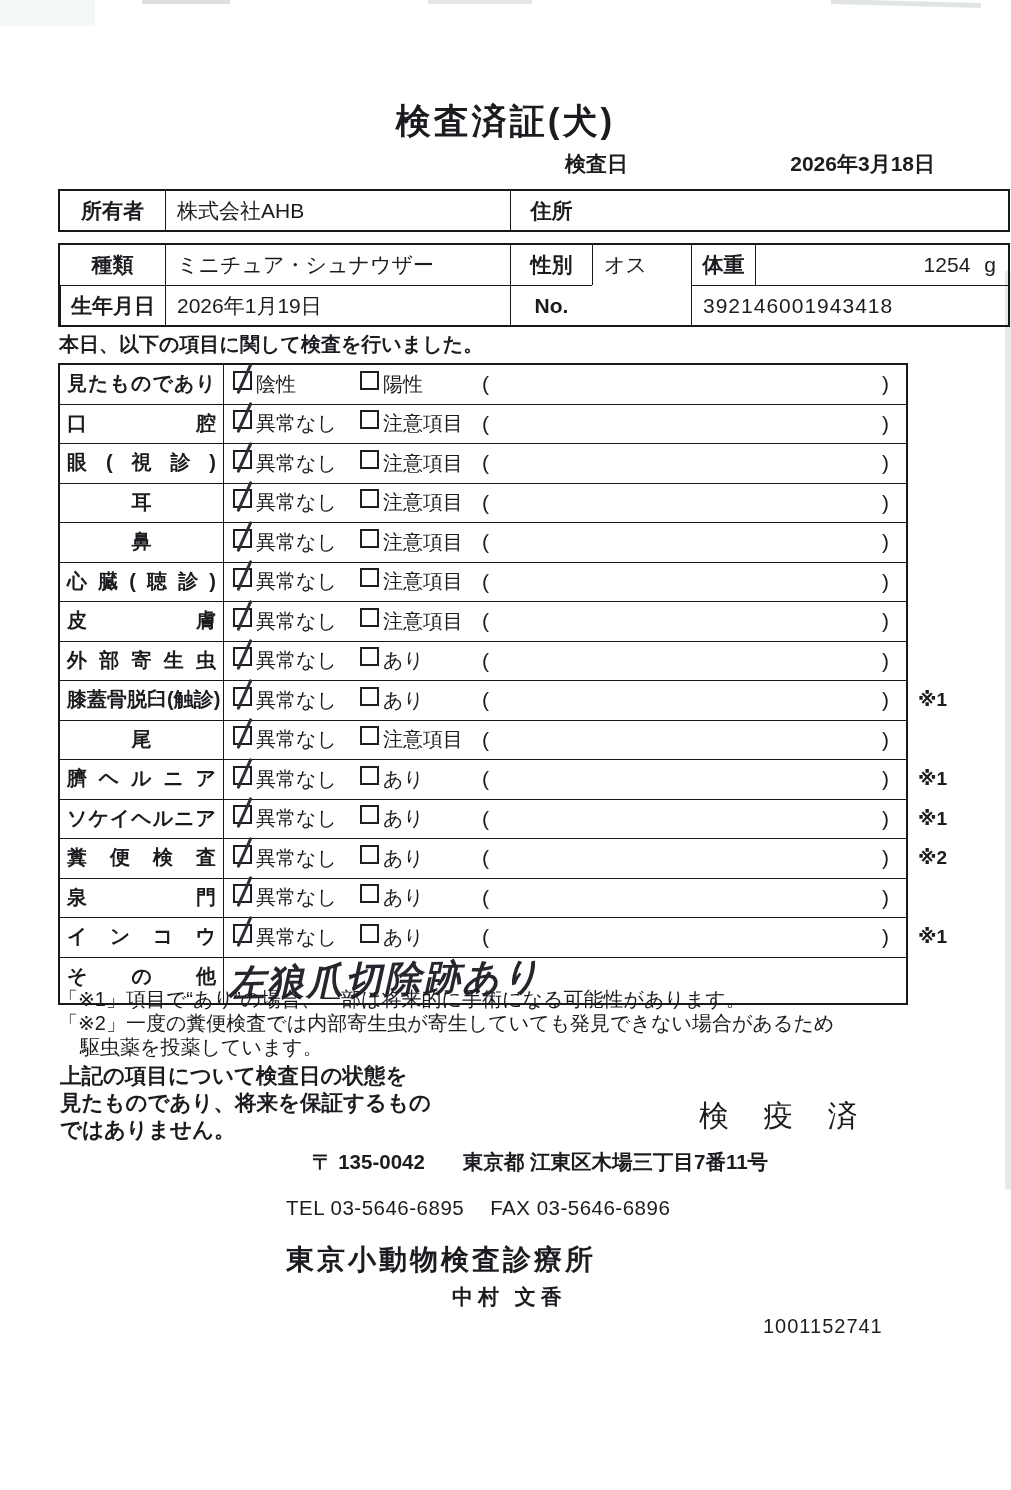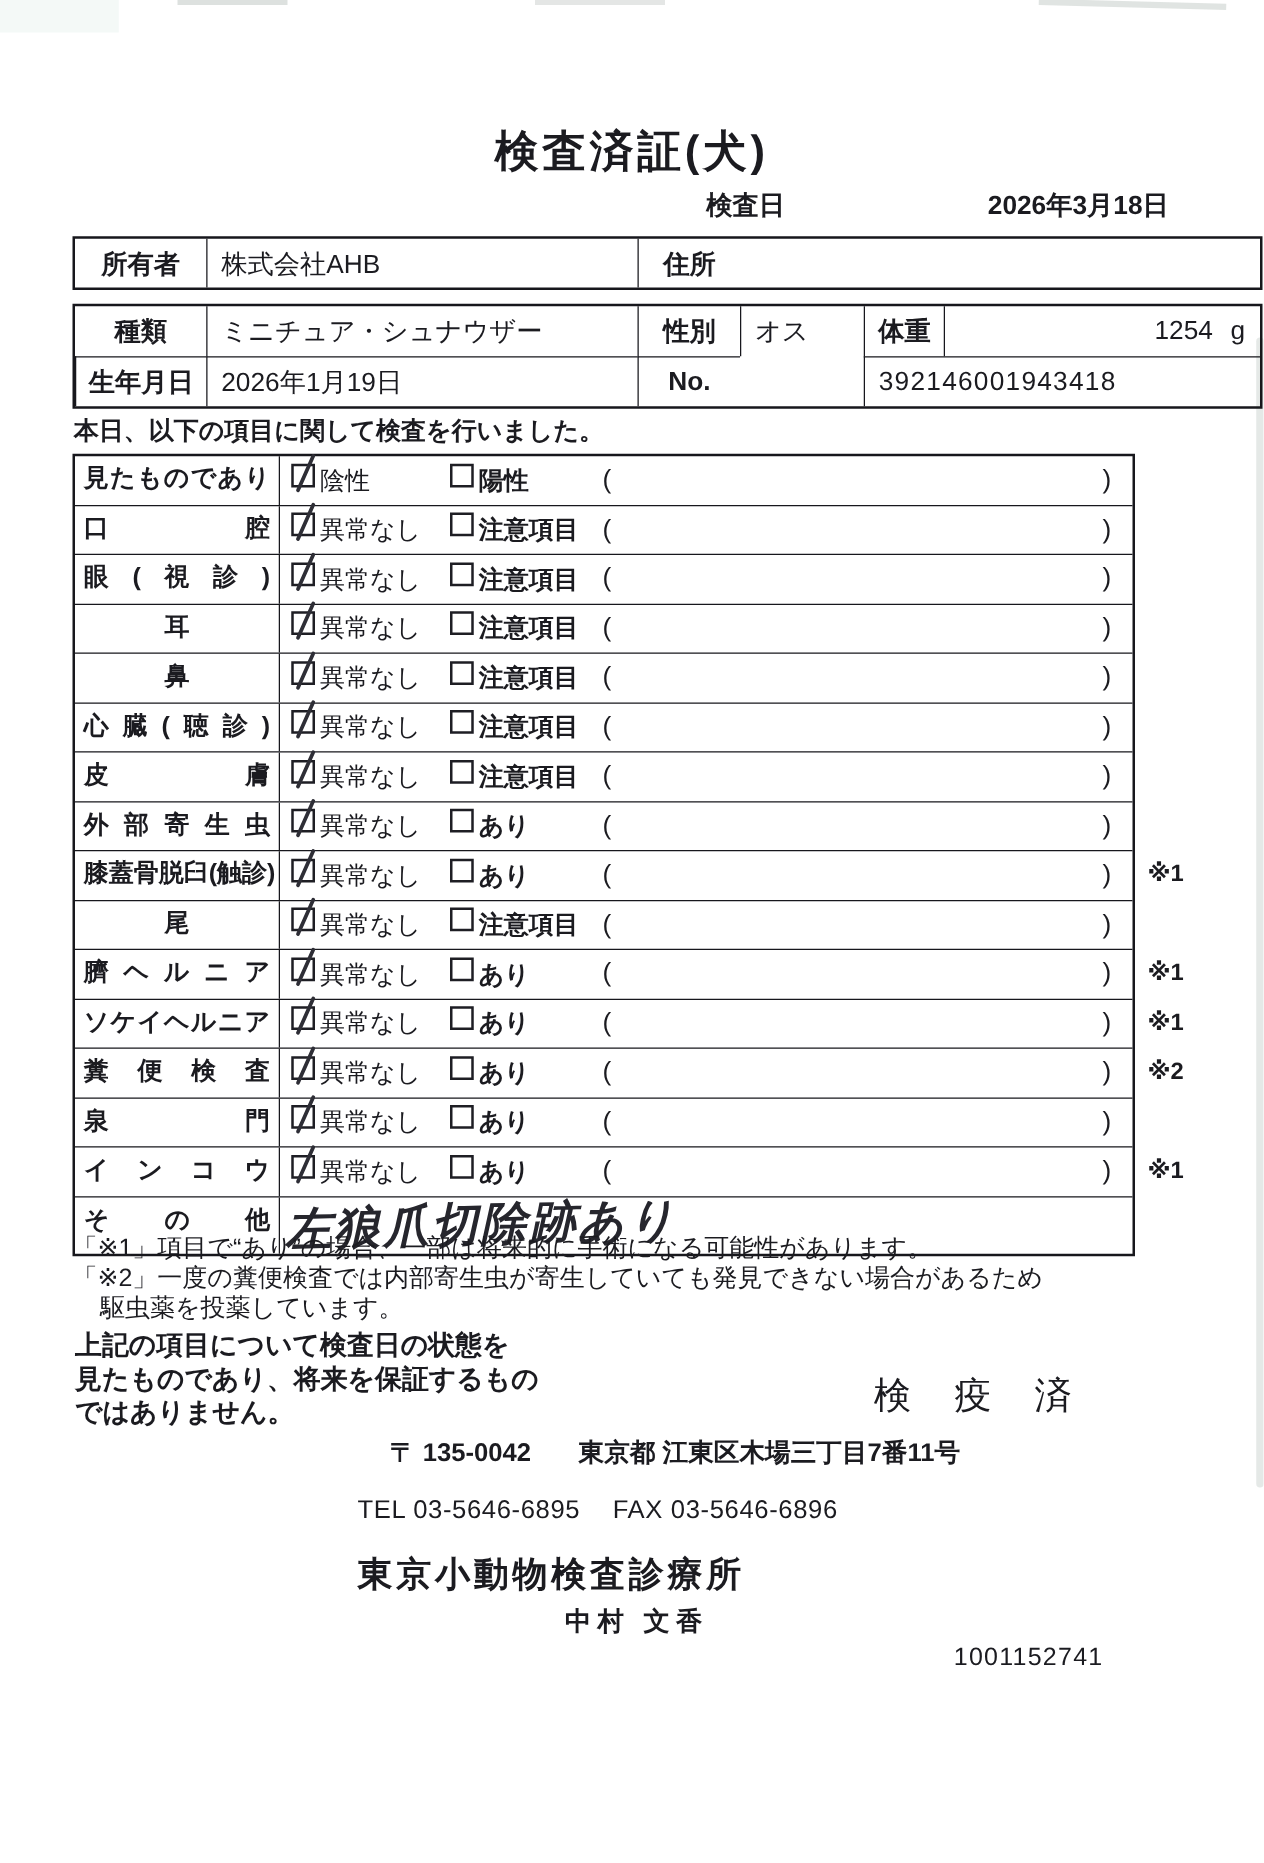--- a/index.html
+++ b/index.html
@@ -42,21 +42,21 @@
   .exam .row{display:flex;height:38.5px;position:relative;}
   .exam .row + .row{border-top:1.7px solid #17171c;}
   .exam .row.other{height:45px;}
   .exam .lbl{width:164px;flex:0 0 164px;box-sizing:border-box;border-right:1.7px solid #17171c;
     font-size:20px;font-weight:600;display:block;line-height:36px;padding:0 7px;
     text-align:justify;text-align-last:justify;text-justify:inter-character;overflow:hidden;white-space:nowrap;}
   .exam .lbl.single{text-align-last:center;}
   .exam .content{flex:1;display:flex;align-items:center;font-size:20px;font-weight:500;min-width:0;}
   .opt{display:flex;align-items:flex-start;}
   .opt1{margin-left:9px;width:127px;flex:0 0 127px;}
-  .opt2{width:122px;flex:0 0 122px;font-weight:bold;}
+  .opt2{width:122px;flex:0 0 122px;}
   .cb{position:relative;display:inline-block;width:15px;height:15px;border:2px solid #1e1e24;
     margin-right:4px;flex:0 0 15px;}
   .tick{position:absolute;left:8px;top:-11px;width:3px;height:33px;background:#2e2e36;
     transform:rotate(24deg);border-radius:2px;display:block;}
   .paren{flex:1;display:flex;justify-content:space-between;align-items:center;
     padding-right:17px;font-size:21px;}
   .mark{position:absolute;right:-41px;top:7px;font-size:19px;font-weight:600;}
   .handwriting{font-size:37px;font-weight:700;font-style:italic;letter-spacing:2px;
     color:#26262d;transform:rotate(-1.5deg);margin-left:4px;white-space:nowrap;}
 

